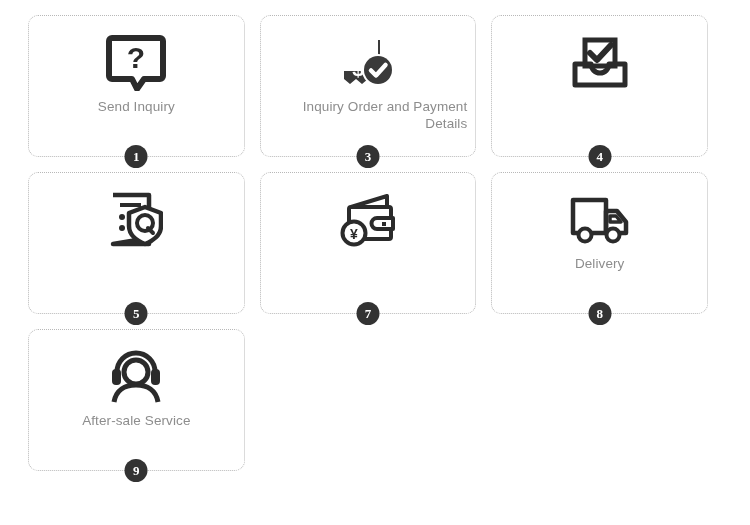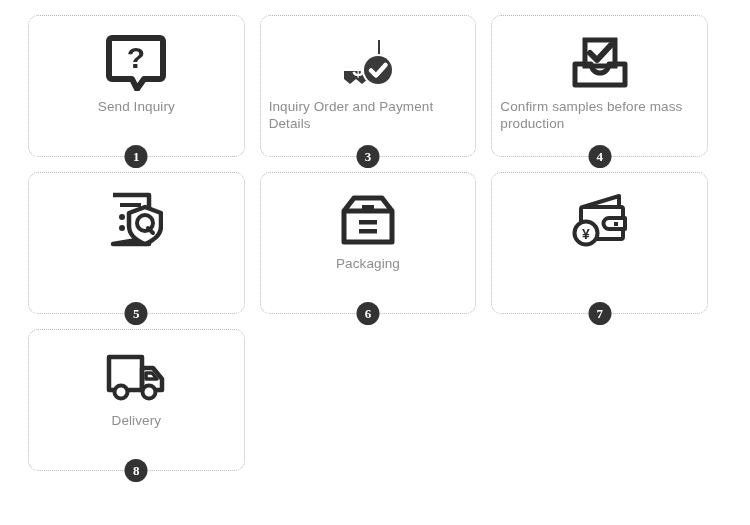--- a/index.html
+++ b/index.html
@@ -49,21 +49,21 @@
     margin-bottom: 4px;
   }
   .step-icon svg {
     display: block;
   }
 
   .step-label {
     font-size: 13.5px;
     line-height: 17px;
     color: #8d8d8d;
-    text-align: left;
+    text-align: right;
     letter-spacing: 0.1px;
     max-width: 200px;
   }
 
   .step-badge {
     position: absolute;
     left: 50%;
     bottom: -12px;
     transform: translateX(-50%);
     width: 23px;
@@ -112,54 +112,40 @@
   </div>
 
   <div class="step-card">
     <div class="step-icon">
       <svg width="58" height="52" viewBox="0 0 58 52">
         <rect x="14" y="3" width="30" height="26" fill="none" stroke="#2b2b2b" stroke-width="5"></rect>
         <path d="M19 16 L26 23 L40 8" fill="none" stroke="#2b2b2b" stroke-width="6" stroke-linecap="round" stroke-linejoin="round"></path>
         <path d="M4 27 H20 A9 9 0 0 0 38 27 H54 V48 H4 Z" fill="none" stroke="#2b2b2b" stroke-width="5" stroke-linejoin="round"></path>
       </svg>
     </div>
-    <div class="step-label">Confirm samples before mass production</div>
     <div class="step-badge">4</div>
   </div>
 
   <div class="step-card">
     <div class="step-icon">
       <svg width="54" height="56" viewBox="0 0 54 56">
         <path d="M4 3 H40 V18 M40 46 V52 H4 Z" fill="none" stroke="#2b2b2b" stroke-width="4.5" stroke-linejoin="round"></path>
         <rect x="11" y="11" width="21" height="4" fill="#2b2b2b"></rect>
         <circle cx="13" cy="25" r="3" fill="#2b2b2b"></circle>
         <rect x="20" y="23" width="12" height="4" fill="#2b2b2b"></rect>
         <circle cx="13" cy="36" r="3" fill="#2b2b2b"></circle>
         <rect x="20" y="34" width="9" height="4" fill="#2b2b2b"></rect>
         <path d="M36 15 L52 21 V34 C52 43 44 49 36 52 C28 49 20 43 20 34 V21 Z" fill="#ffffff" stroke="#2b2b2b" stroke-width="4.5" stroke-linejoin="round"></path>
         <circle cx="36" cy="31" r="8" fill="none" stroke="#2b2b2b" stroke-width="4"></circle>
         <path d="M39 36 L44 41" stroke="#2b2b2b" stroke-width="4" stroke-linecap="round"></path>
       </svg>
     </div>
     <div class="step-badge">5</div>
   </div>
 
-  <div class="step-card">
-    <div class="step-icon">
-      <svg width="58" height="50" viewBox="0 0 58 50">
-        <path d="M5 16 L15 3 H43 L53 16" fill="none" stroke="#2b2b2b" stroke-width="5" stroke-linejoin="round"></path>
-        <rect x="5" y="16" width="48" height="31" fill="none" stroke="#2b2b2b" stroke-width="5" stroke-linejoin="round"></rect>
-        <rect x="23" y="10" width="12" height="6" fill="#2b2b2b"></rect>
-        <rect x="20" y="25" width="18" height="4.5" fill="#2b2b2b"></rect>
-        <rect x="20" y="34" width="18" height="4.5" fill="#2b2b2b"></rect>
-      </svg>
-    </div>
-    <div class="step-label">Packaging</div>
-    <div class="step-badge">6</div>
-  </div>
 
   <div class="step-card">
     <div class="step-icon">
       <svg width="58" height="54" viewBox="0 0 58 54">
         <path d="M12 14 L48 3 V14" fill="none" stroke="#2b2b2b" stroke-width="4" stroke-linejoin="round"></path>
         <path d="M12 14 H50 A2 2 0 0 1 52 16 V44 A2 2 0 0 1 50 46 H12 A2 2 0 0 1 10 44 V16 A2 2 0 0 1 12 14 Z" fill="#ffffff" stroke="#2b2b2b" stroke-width="4" stroke-linejoin="round"></path>
         <path d="M38 25 H54 V36 H38 A5.5 5.5 0 0 1 38 25 Z" fill="#ffffff" stroke="#2b2b2b" stroke-width="4" stroke-linejoin="round"></path>
         <rect x="43" y="29" width="4" height="4" fill="#2b2b2b"></rect>
         <circle cx="15" cy="40" r="11.5" fill="#ffffff" stroke="#2b2b2b" stroke-width="4"></circle>
         <text x="15" y="46" font-family="Liberation Sans, sans-serif" font-size="14" font-weight="bold" fill="#2b2b2b" text-anchor="middle">¥</text>
@@ -175,14 +161,27 @@
         <path d="M36 16 H47 L56 27 V38 H36 Z" fill="none" stroke="#2b2b2b" stroke-width="4.5" stroke-linejoin="round"></path>
         <path d="M40 21 H46 L51 27 H40 Z" fill="none" stroke="#2b2b2b" stroke-width="3.5" stroke-linejoin="round"></path>
         <circle cx="15" cy="40" r="6.5" fill="#ffffff" stroke="#2b2b2b" stroke-width="4"></circle>
         <circle cx="43" cy="40" r="6.5" fill="#ffffff" stroke="#2b2b2b" stroke-width="4"></circle>
       </svg>
     </div>
     <div class="step-label">Delivery</div>
     <div class="step-badge">8</div>
   </div>
 
+  <div class="step-card">
+    <div class="step-icon">
+      <svg width="56" height="54" viewBox="0 0 56 54">
+        <path d="M9 27 V22 A19 19 0 0 1 47 22 V27" fill="none" stroke="#2b2b2b" stroke-width="5" stroke-linecap="round"></path>
+        <rect x="4" y="19" width="9" height="16" rx="4" fill="#2b2b2b"></rect>
+        <rect x="43" y="19" width="9" height="16" rx="4" fill="#2b2b2b"></rect>
+        <circle cx="28" cy="22" r="12" fill="#ffffff" stroke="#2b2b2b" stroke-width="5"></circle>
+        <path d="M6 52 C8 40 17 35 28 35 C39 35 48 40 50 52" fill="none" stroke="#2b2b2b" stroke-width="5" stroke-linejoin="round"></path>
+      </svg>
+    </div>
+    <div class="step-label">After-sale Service</div>
+    <div class="step-badge">9</div>
+  </div>
 
 </div>
 
 </body></html>

